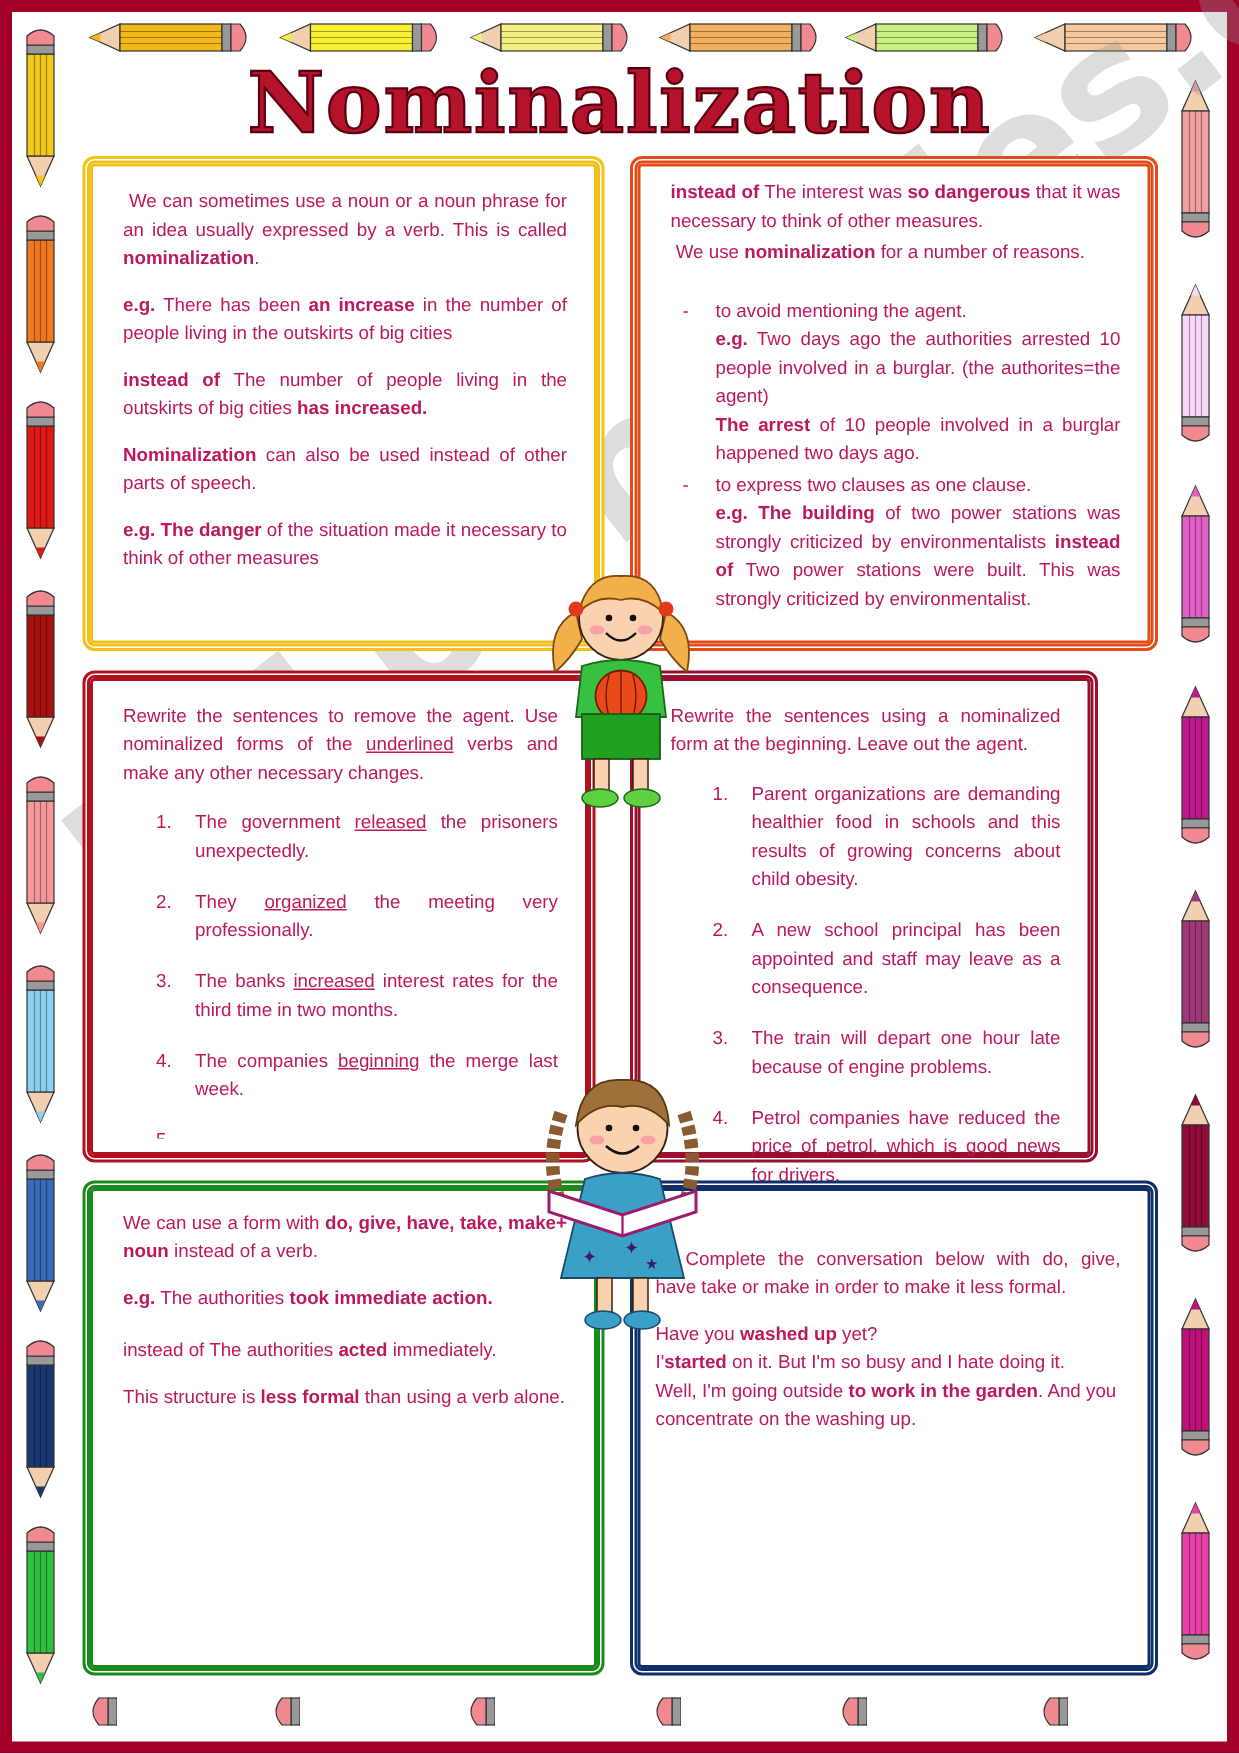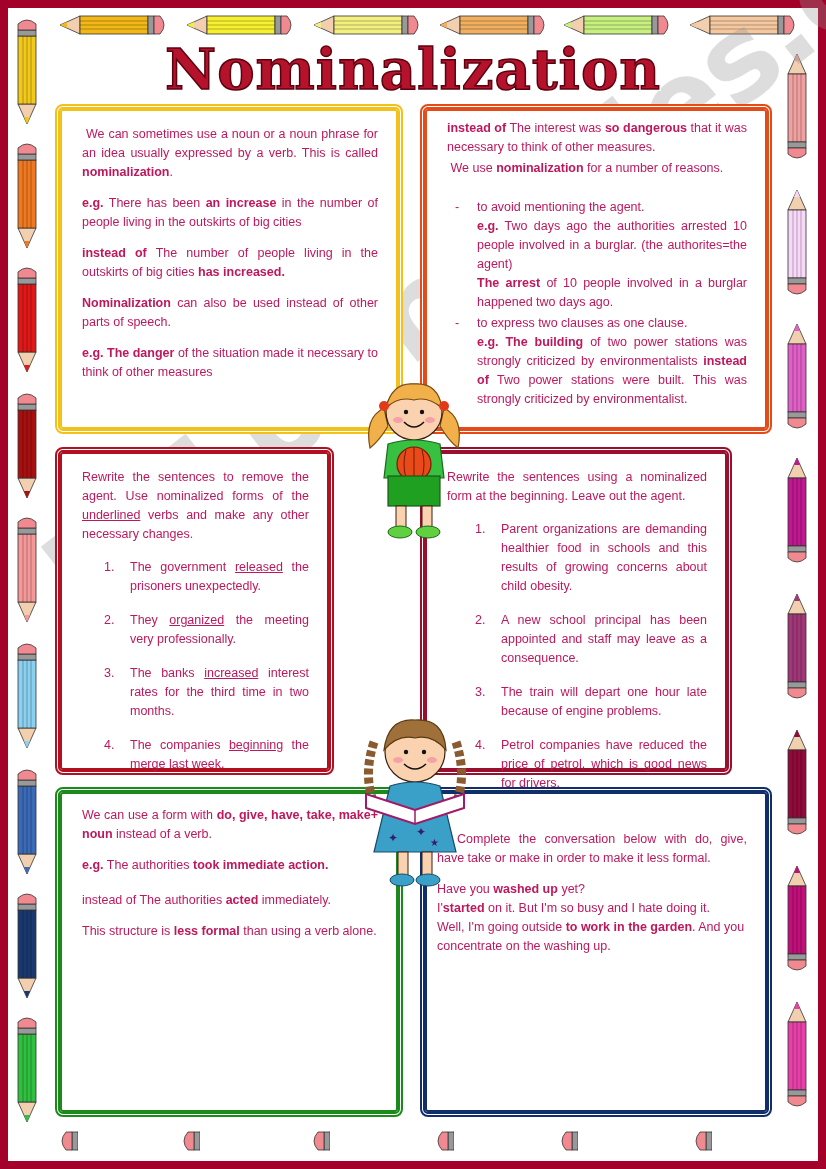--- a/index.html
+++ b/index.html
@@ -19,21 +19,21 @@
       text-shadow: 2px 2px 0 #fff;
     }
 
     .box {
       position: absolute; border-radius: 8px; background: #fff;
       padding: 16px 20px 10px 22px;
       font-size: 12.5px; line-height: 19px; color: #be185d;
     }
     .box.b1 { left: 55px;  top: 104px; width: 348px; height: 330px; border: 5px double #f2c21a; box-shadow: 0 0 0 2px #f2c21a inset; }
     .box.b2 { left: 420px; top: 104px; width: 352px; height: 330px; border: 5px double #e44b18; box-shadow: 0 0 0 2px #e44b18 inset; }
-    .box.b3 { left: 55px;  top: 447px; width: 279px; height: 328px; border: 5px double #b0101f; box-shadow: 0 0 0 2px #b0101f inset; }
+    .box.b3 { left: 55px;  top: 447px; width: 342px; height: 328px; border: 5px double #b0101f; box-shadow: 0 0 0 2px #b0101f inset; }
     .box.b4 { left: 420px; top: 447px; width: 312px; height: 328px; border: 5px double #9a0e2e; box-shadow: 0 0 0 2px #9a0e2e inset; }
     .box.b5 { left: 55px;  top: 787px; width: 348px; height: 330px; border: 5px double #1b8a1b; box-shadow: 0 0 0 2px #1b8a1b inset; }
     .box.b6 { left: 420px; top: 787px; width: 352px; height: 330px; border: 5px double #102e6a; box-shadow: 0 0 0 2px #102e6a inset; }
 
     .p { margin-bottom: 12px; text-align: justify; }
     .p.tight { margin-bottom: 2px; }
     b { font-weight: bold; }
     u { text-decoration: underline; }
 
     .bullet { display: flex; margin-top: 2px; }

